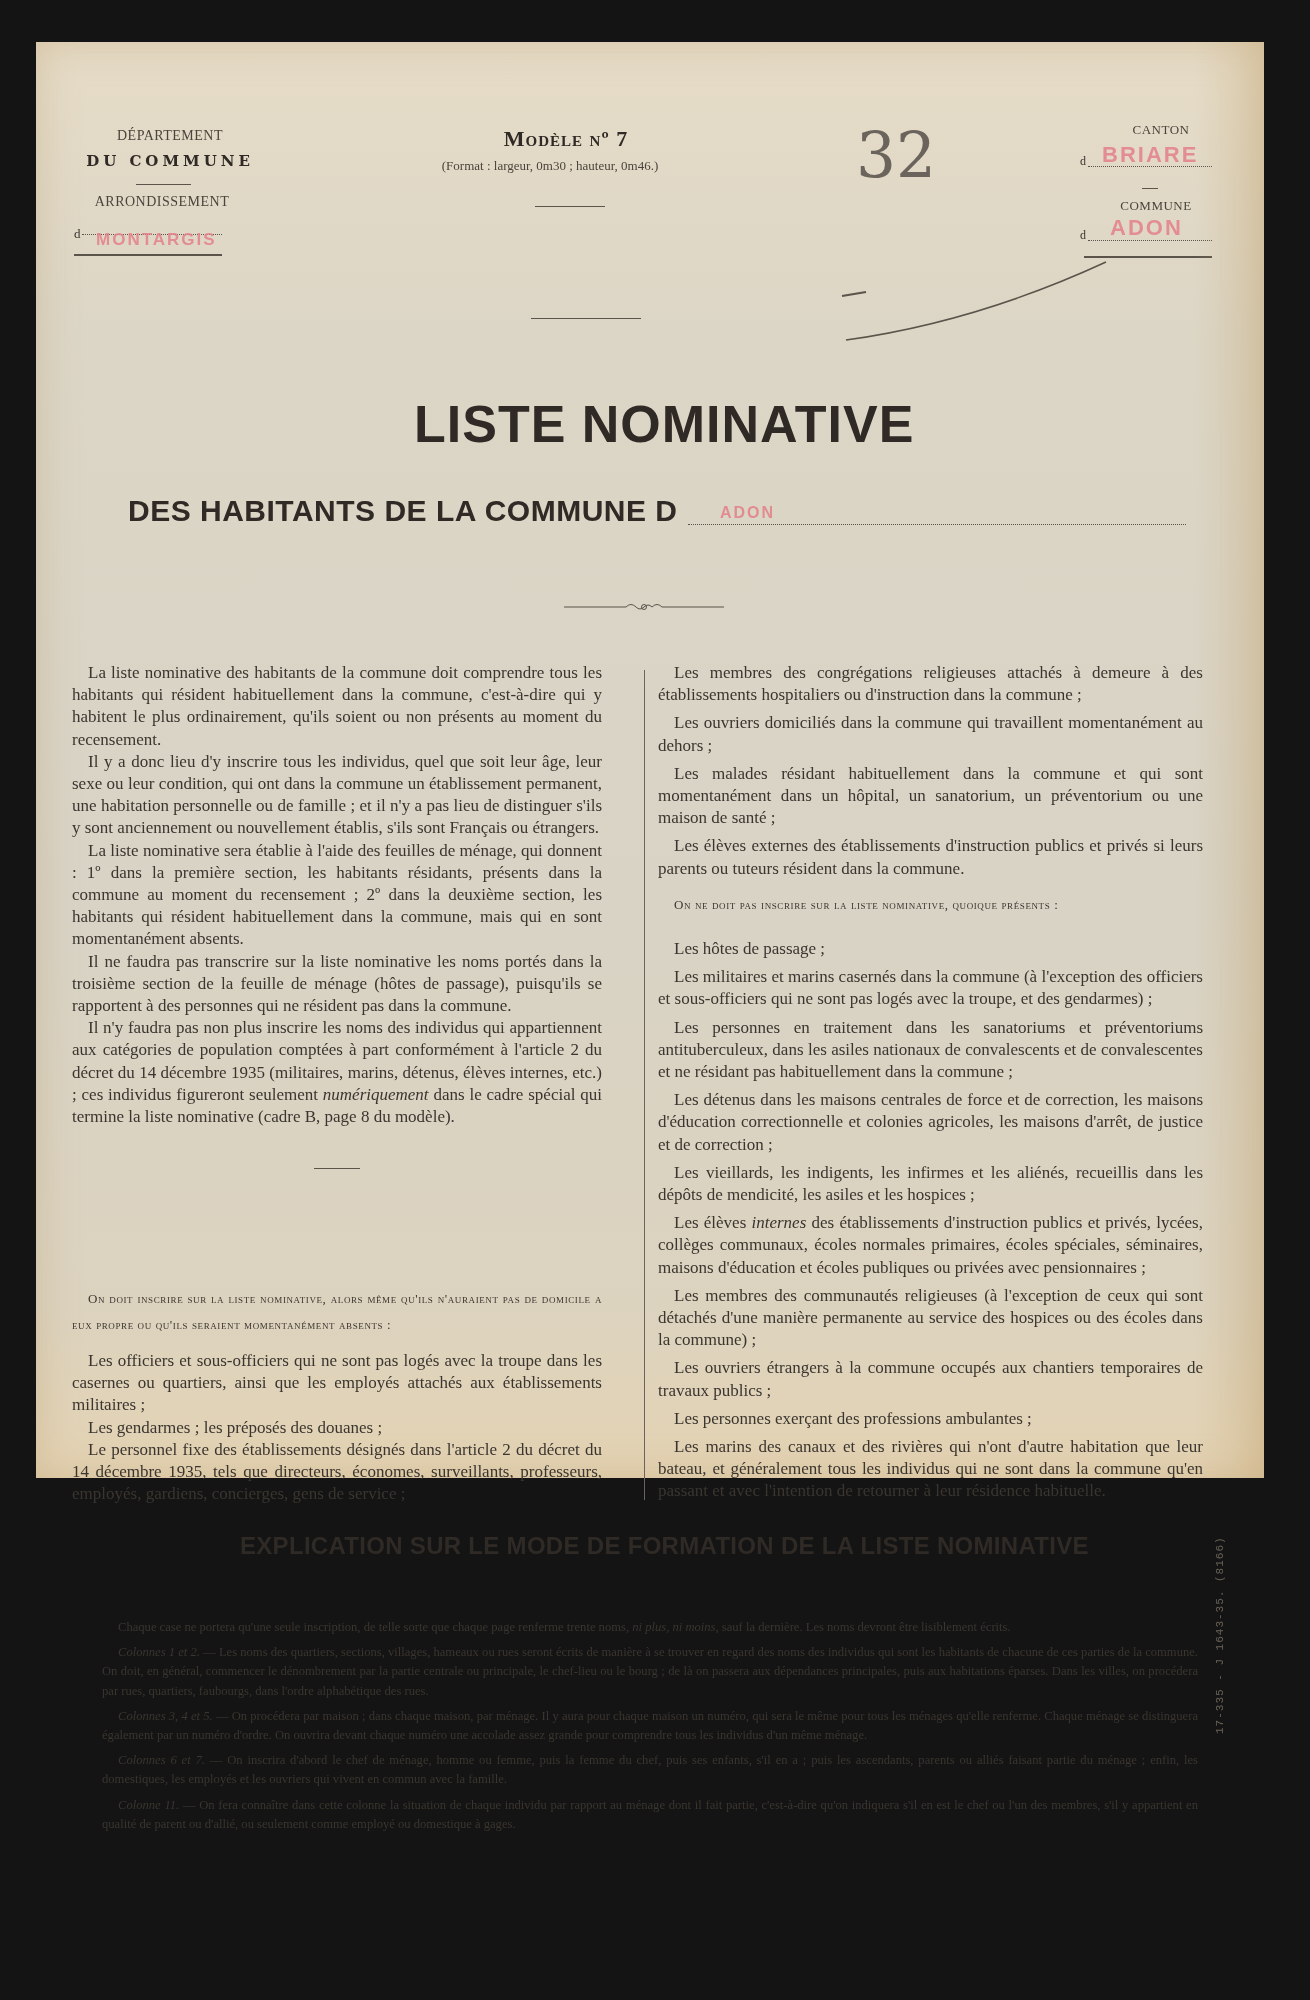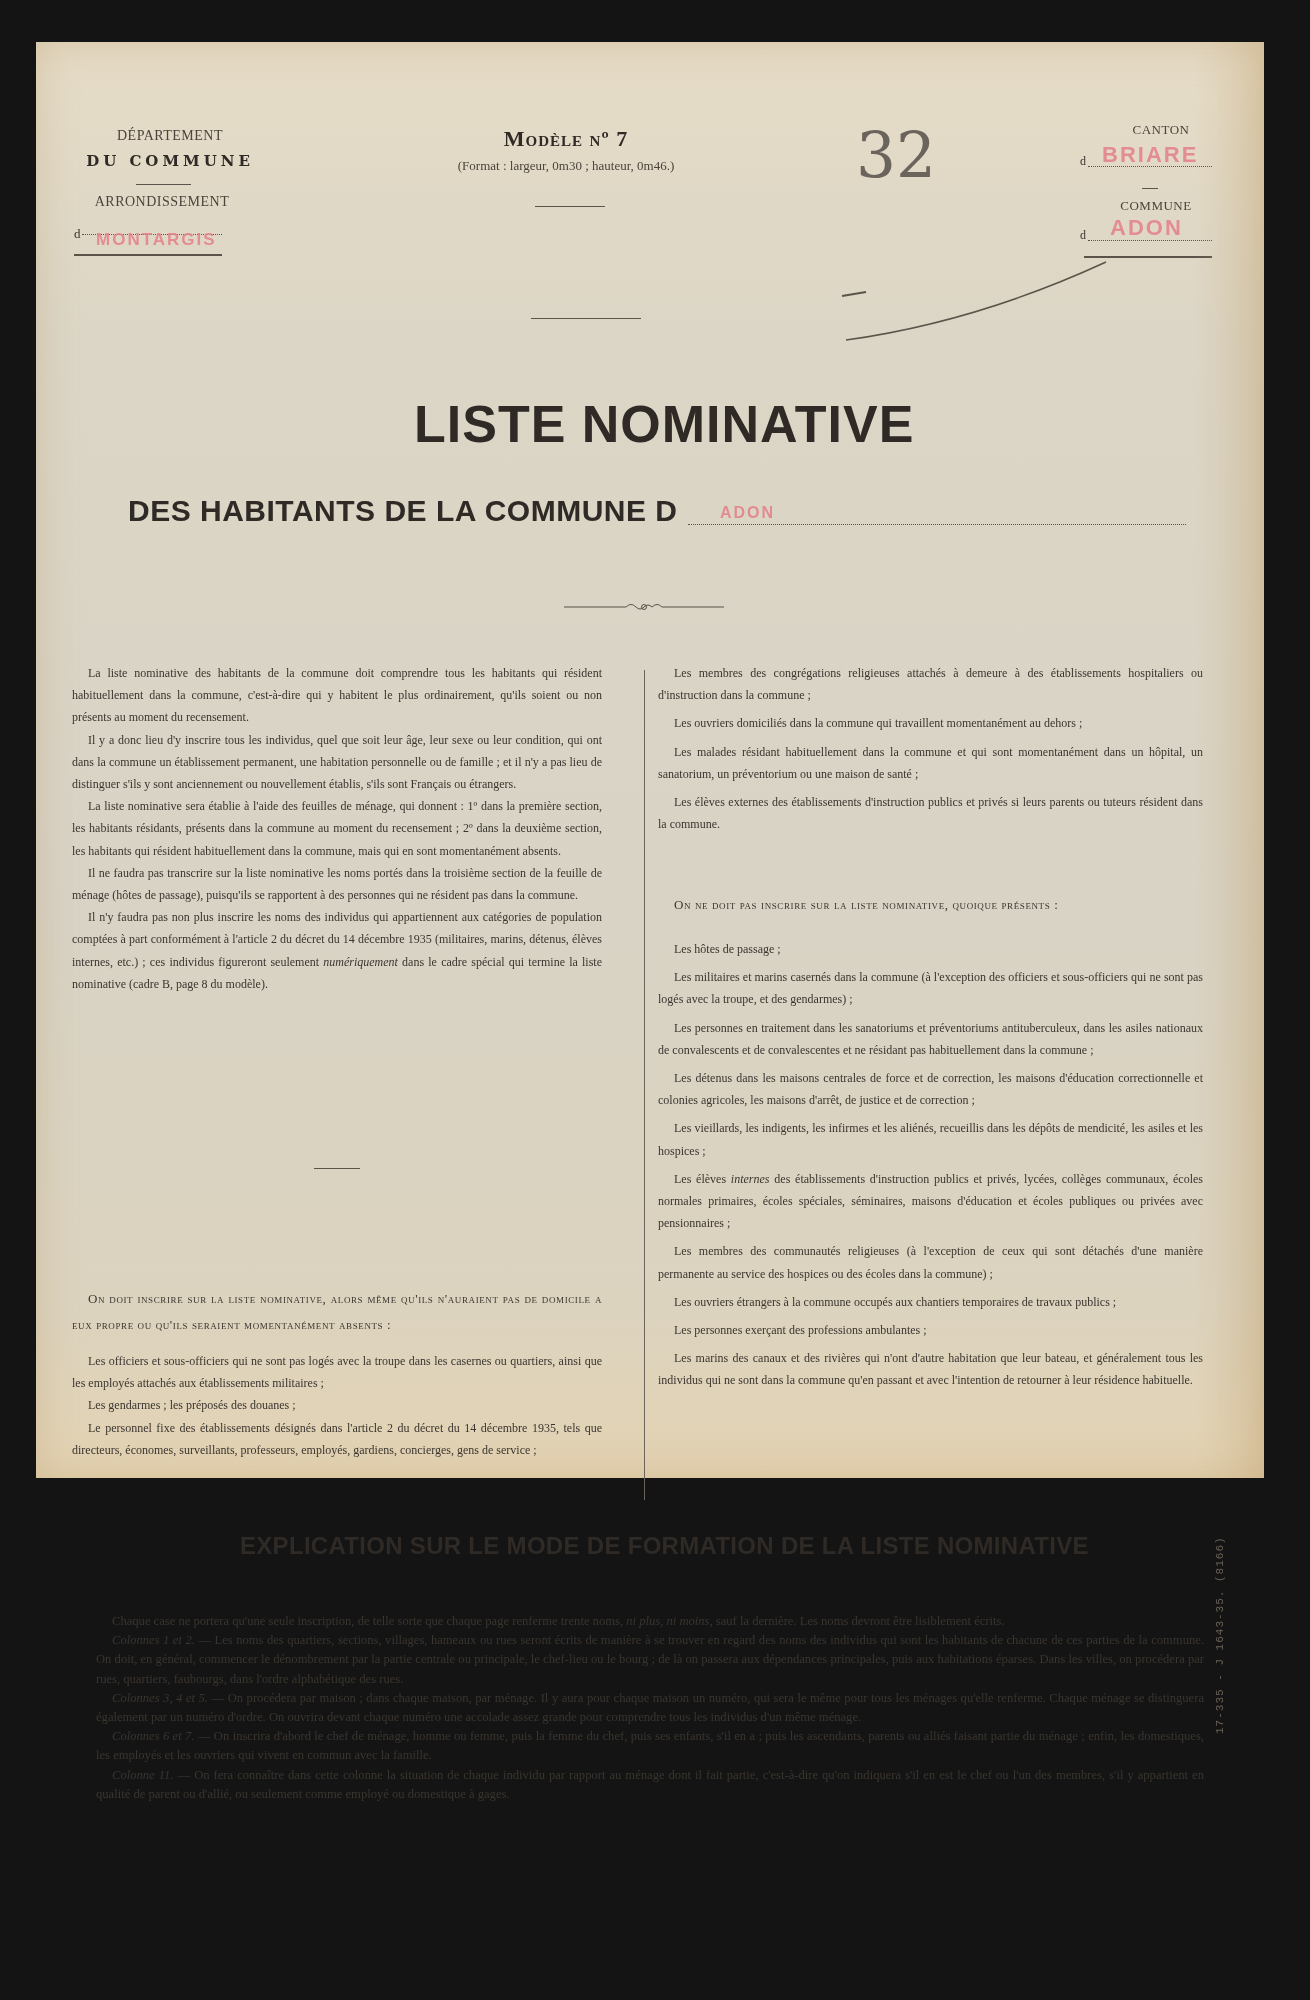--- a/index.html
+++ b/index.html
@@ -20,46 +20,46 @@
   .abs { position: absolute; }
   .hdr-small { font-size: 14px; letter-spacing: 0.5px; text-align: center; color: #4a443c; }
   .hdr-bold { font-family: "DejaVu Serif", serif; font-weight: bold; font-size: 15px; letter-spacing: 4px; text-align: center; color: #2f2a25; }
   .rule { height: 1px; background: #5a544a; }
   .stamp { color: #e47f88; font-family: "Liberation Sans", "DejaVu Sans", sans-serif; font-weight: bold; letter-spacing: 2px; opacity: 0.85; }
   .dotline { border-bottom: 1px dotted #5a544a; }
   .modele { font-size: 22px; font-weight: bold; font-family: "Liberation Serif", serif; text-align: center; color: #2f2a25; font-variant: small-caps; letter-spacing: 1px; }
   .format { font-size: 13px; text-align: center; color: #4a443c; }
   .condensed { font-family: "Liberation Sans Narrow", "Liberation Sans", "DejaVu Sans", sans-serif; font-weight: bold; color: #2f2a25; transform-origin: left top; }
   .title-main { font-size: 52px; letter-spacing: 1px; }
-  .col-text { font-size: 12px; line-height: 22.2px; text-align: justify; color: #3a352f; }
+  .col-text { font-size: 17px; line-height: 22.2px; text-align: justify; color: #3a352f; }
   .col-text p { margin: 0; text-indent: 16px; }
   .col-text p.gap { margin-top: 6px; }
   .smallcaps { font-variant: small-caps; font-size: 13px; letter-spacing: 0.6px; line-height: 26px; text-indent: 16px; text-align: justify; color: #3a352f; }
   .expl { font-size: 12.6px; line-height: 19.2px; text-align: justify; color: #3a352f; }
-  .expl p { margin: 0; text-indent: 16px; }
+  .expl p { margin: 6px; text-indent: 16px; }
   .vertical-code { writing-mode: vertical-rl; transform: rotate(180deg); font-family: "Liberation Mono", monospace; font-size: 11px; color: #6a6258; letter-spacing: 1px; }
   .handwritten { font-family: "DejaVu Serif", serif; color: #6a645c; font-size: 63px; }
   .divider-v { width: 1px; background: #6a645a; }
 </style>
 </head>
 <body>
 
 <div class="page">
 
   <div class="abs hdr-small" style="left:34px; top:86px; width:200px;">DÉPARTEMENT</div>
   <div class="abs hdr-bold" style="left:34px; top:110px; width:200px;">DU COMMUNE</div>
   <div class="abs rule" style="left:100px; top:142px; width:55px;"></div>
   <div class="abs hdr-small" style="left:26px; top:152px; width:200px;">ARRONDISSEMENT</div>
   <div class="abs" style="left:38px; top:184px; font-size:13px;">d</div>
   <div class="abs dotline" style="left:46px; top:192px; width:140px;"></div>
   <div class="abs stamp" style="left:60px; top:188px; font-size:17px;">MONTARGIS</div>
   <div class="abs rule" style="left:38px; top:212px; width:148px; height:2px;"></div>
 
   <div class="abs modele" style="left:380px; top:84px; width:300px;">Modèle nº 7</div>
-  <div class="abs format" style="left:380px; top:116px; width:300px;text-align:center;">(Format : largeur, 0m30 ; hauteur, 0m46.)</div>
+  <div class="abs format" style="left:364px; top:116px; width:300px;text-align:center;">(Format : largeur, 0m30 ; hauteur, 0m46.)</div>
   <div class="abs rule" style="left:499px; top:164px; width:70px;"></div>
   <div class="abs rule" style="left:495px; top:276px; width:110px;"></div>
 
   <div class="abs handwritten" style="left:820px; top:78px;">32</div>
   <svg class="abs" style="left:800px; top:180px;" width="280" height="130">
     <path d="M10 118 Q 140 100 270 40" stroke="#5a544a" stroke-width="1.6" fill="none"></path>
     <path d="M6 74 L 30 70" stroke="#5a544a" stroke-width="2" fill="none"></path>
   </svg>
 
   <div class="abs hdr-small" style="left:1050px; top:80px; width:150px; font-size:13px;">CANTON</div>

